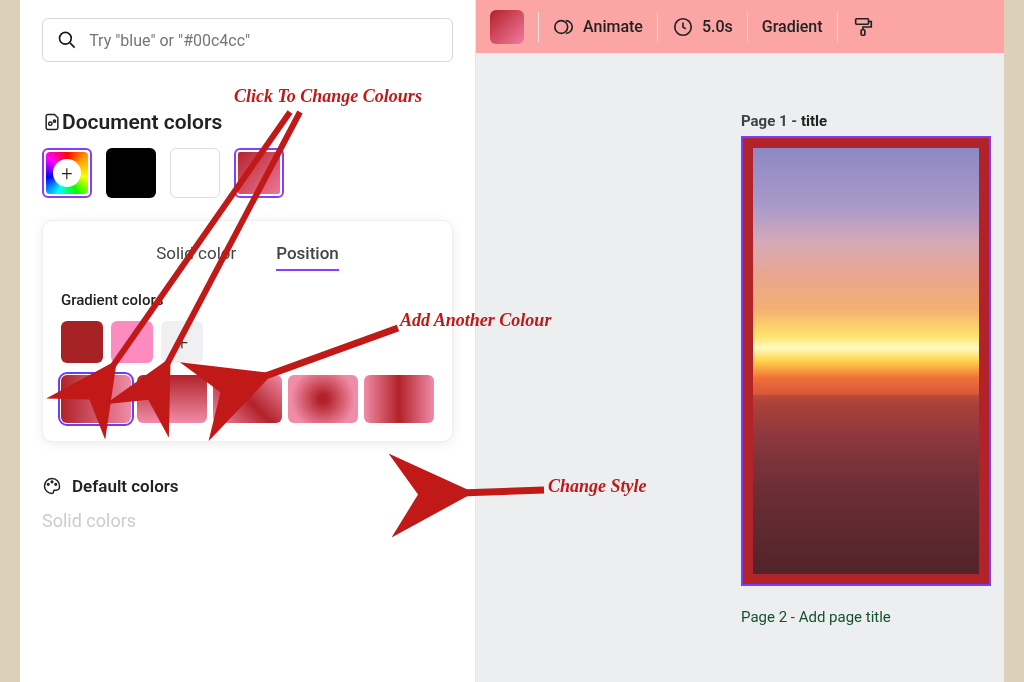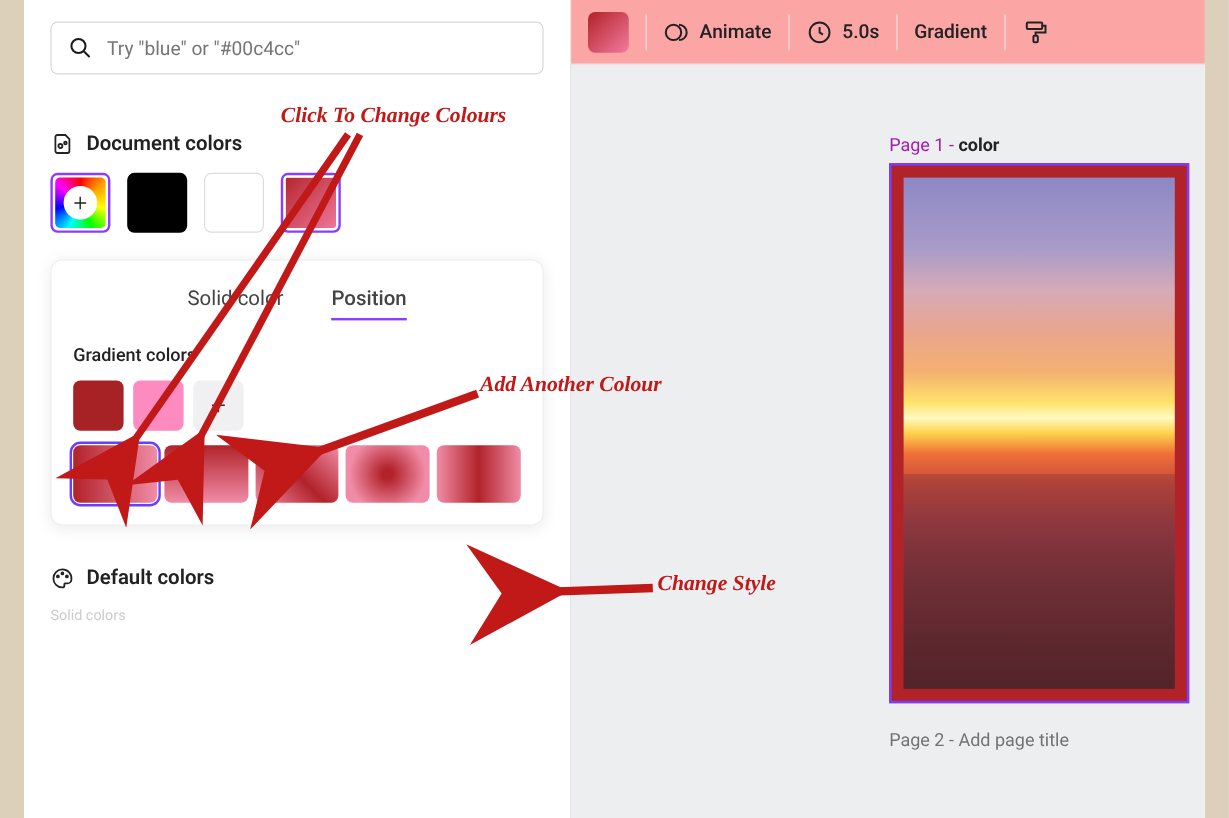--- a/index.html
+++ b/index.html
@@ -40,24 +40,23 @@
     border: none;
     outline: none;
     font-size: 16px;
     color: #999;
     width: 100%;
     font-family: inherit;
   }
   .doc-colors-header {
     display: flex;
     align-items: center;
-    gap: 10px;
     margin-top: 48px;
     font-weight: 600;
-    font-size: 17px;
+    font-size: 21px;
     color: #222;
   }
   .doc-colors-header svg { width:20px;height:20px; }
   .swatch-row {
     display: flex;
     gap: 14px;
     margin-top: 14px;
   }
   .swatch {
     width: 50px;
@@ -118,21 +117,21 @@
   .style-swatch.sel { outline:2px solid #6a3dff; outline-offset:1px;}
   .style-swatch.s1 { background:linear-gradient(90deg,#b22229,#f08ca7);}
   .style-swatch.s2 { background:linear-gradient(180deg,#b22229,#f08ca7);}
   .style-swatch.s3 { background:linear-gradient(45deg,#f08ca7,#b22229,#f08ca7);}
   .style-swatch.s4 { background:radial-gradient(circle,#b22229 10%,#f08ca7 75%);}
   .style-swatch.s5 { background:linear-gradient(90deg,#f08ca7,#b22229,#f08ca7);}
   .default-colors-header {
     display:flex;align-items:flex-start;gap:10px;margin-top:34px;font-weight:600;font-size:17px;color:#222;
   }
   .default-colors-header svg{width:20px;height:20px;}
-  .solid-subtle { color:#ccc; font-size:12px; margin-top:14px;}
+  .solid-subtle { color:#ccc; font-size:18px; margin-top:14px;}
   
   .right-panel {
     flex:1;
     background:#eceef0;
     position:relative;
     border-left:1px solid #e5e5e5;
   }
   .toolbar {
     position:absolute;
     top:0;left:0;right:0;
@@ -146,21 +145,21 @@
   }
   .tb-sep { width:1px;height:30px;background:#e3e3e3;margin:0 14px;}
   .tb-swatch {
     width:34px;height:34px;border-radius:6px;
     background:linear-gradient(135deg,#b22229,#f27b9e);
     cursor:pointer;
   }
   .tb-btn { display:flex;align-items:center;gap:8px;font-size:16px;color:#222;cursor:pointer;font-weight:500;}
   .tb-btn svg{width:22px;height:22px;stroke:#222;fill:none;stroke-width:1.8;}
   .page-label { position:absolute; top:112px; left:265px; font-size:15px; color:#222; font-weight:700;}
-  .page-label span{font-weight:400;color:#a21caf;}
+  .page-label span{font-weight:700;color:#404040;}
   .canvas-page {
     position:absolute;
     top:136px; left:265px;
     width:250px; height:450px;
     border:2px solid #7a3dff;
     background:#b22229;
     padding:10px;
   }
   .canvas-page .sunset {
     width:100%;height:100%;
@@ -172,21 +171,21 @@
         #8c3a44 78%, #6e3039 100%);
     position:relative;
   }
   .canvas-page .sunset::after{
     content:"";position:absolute;left:0;right:0;bottom:0;height:42%;
     background:linear-gradient(180deg, rgba(120,50,55,0.3), rgba(70,30,35,0.7));
   }
   .page2-label{
     position:absolute; top:608px; left:265px; font-size:15px; font-weight:700; color:#222;
   }
-  .page2-label span{font-weight:400;color:#737373;}
+  .page2-label span{font-weight:400;color:#14532d;}
   
   .annot {
     position:absolute;
     color:#c11818;
     font-weight:800;
     font-style:italic;
     font-size:18px;
     font-family: Georgia, 'Times New Roman', serif;
     pointer-events:none;
     white-space:nowrap;
@@ -287,21 +286,21 @@
       <div class="tb-btn">
         <svg viewBox="0 0 24 24">
             <rect x="4" y="3" width="14" height="6" rx="1"></rect>
             <path d="M18 6h3v6h-9v3"></path>
             <rect x="10" y="15" width="4" height="6" rx="1"></rect>
           </svg>
       </div>
     </div>
 
     <div class="page-label">
-      <span>Page 1 - </span><span style="font-weight:700;color:#222">color</span>
+      <span>Page 1 - </span><span style="font-weight:700;color:#222">title</span>
     </div>
     <div class="canvas-page">
       <div class="sunset"></div>
     </div>
     <div class="page2-label">
       <span>Page 2 - </span><span>Add page title</span>
     </div>
   </div>
 </div>
 

